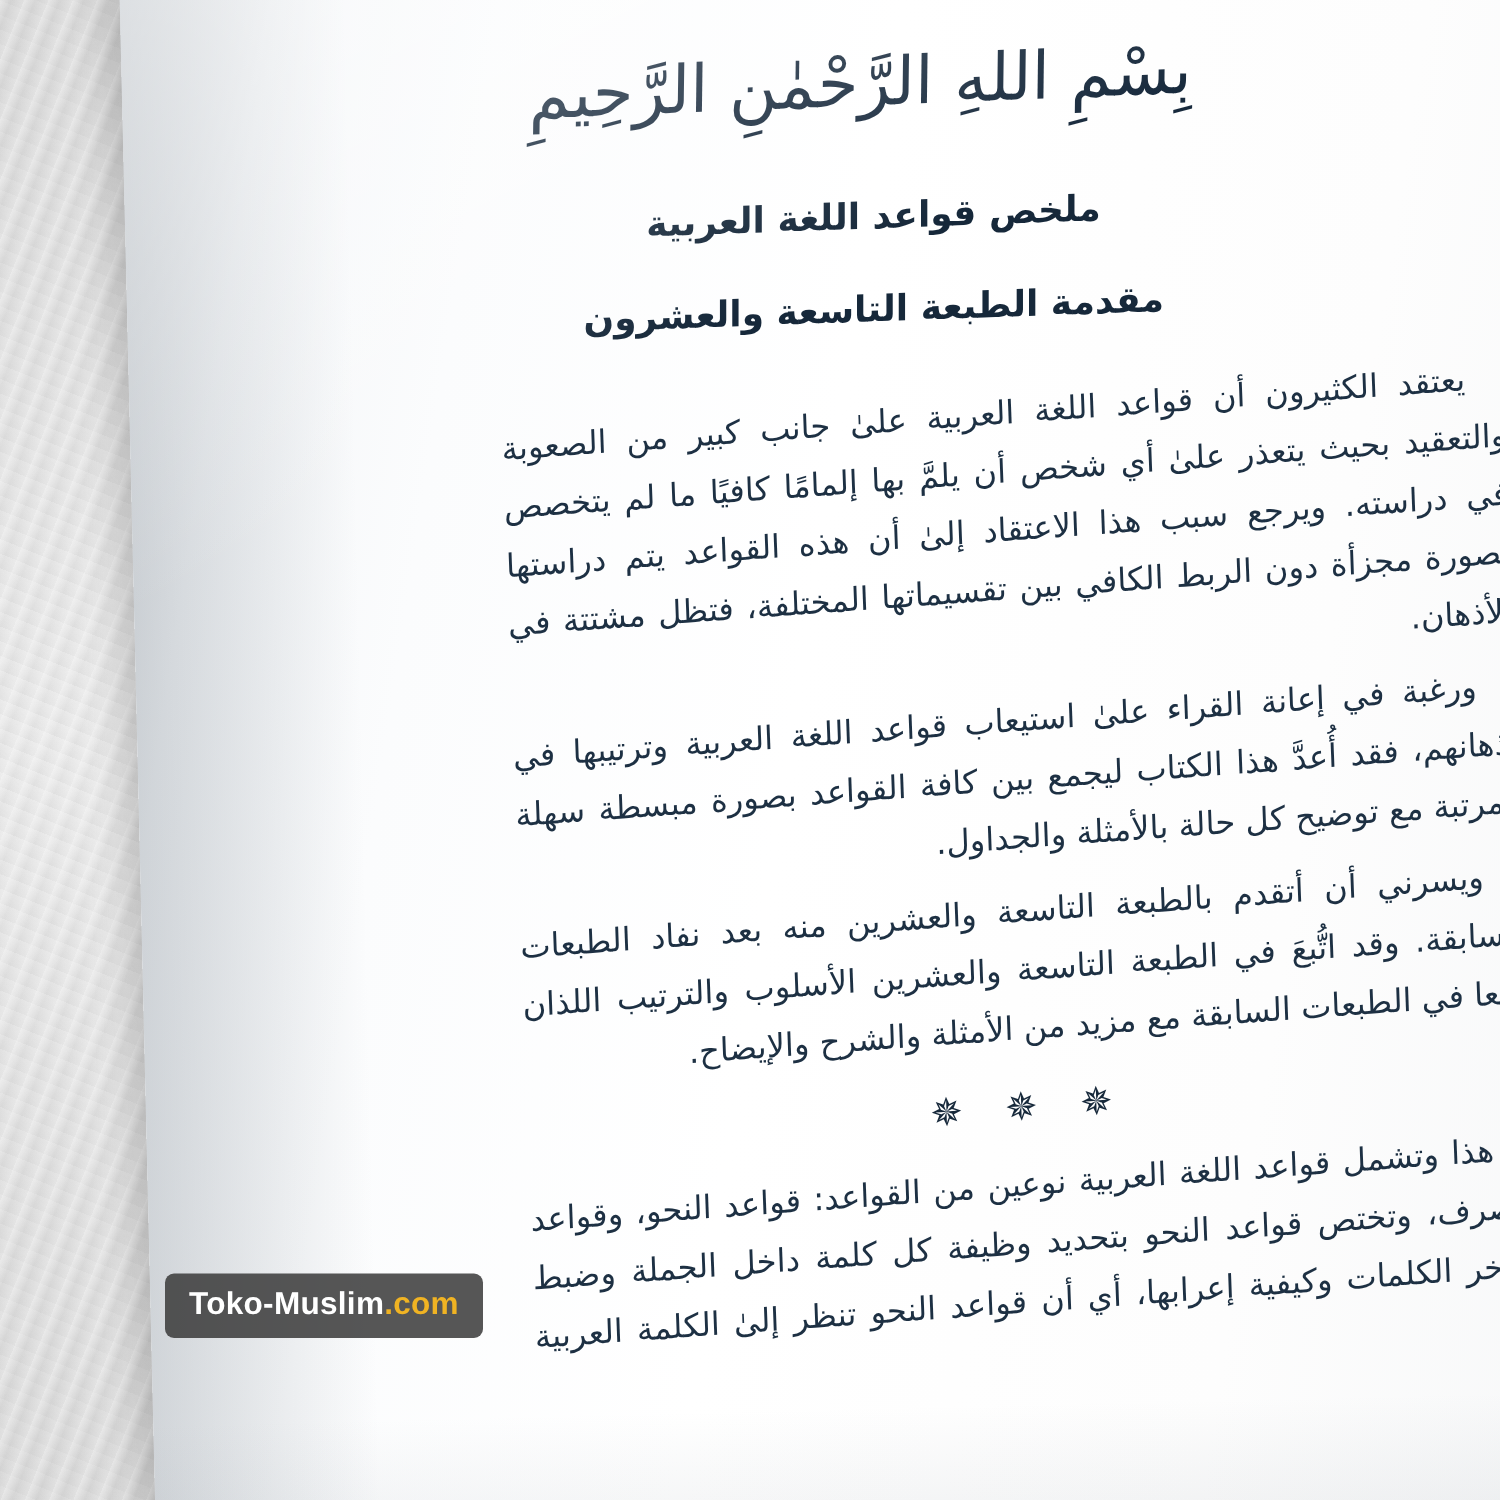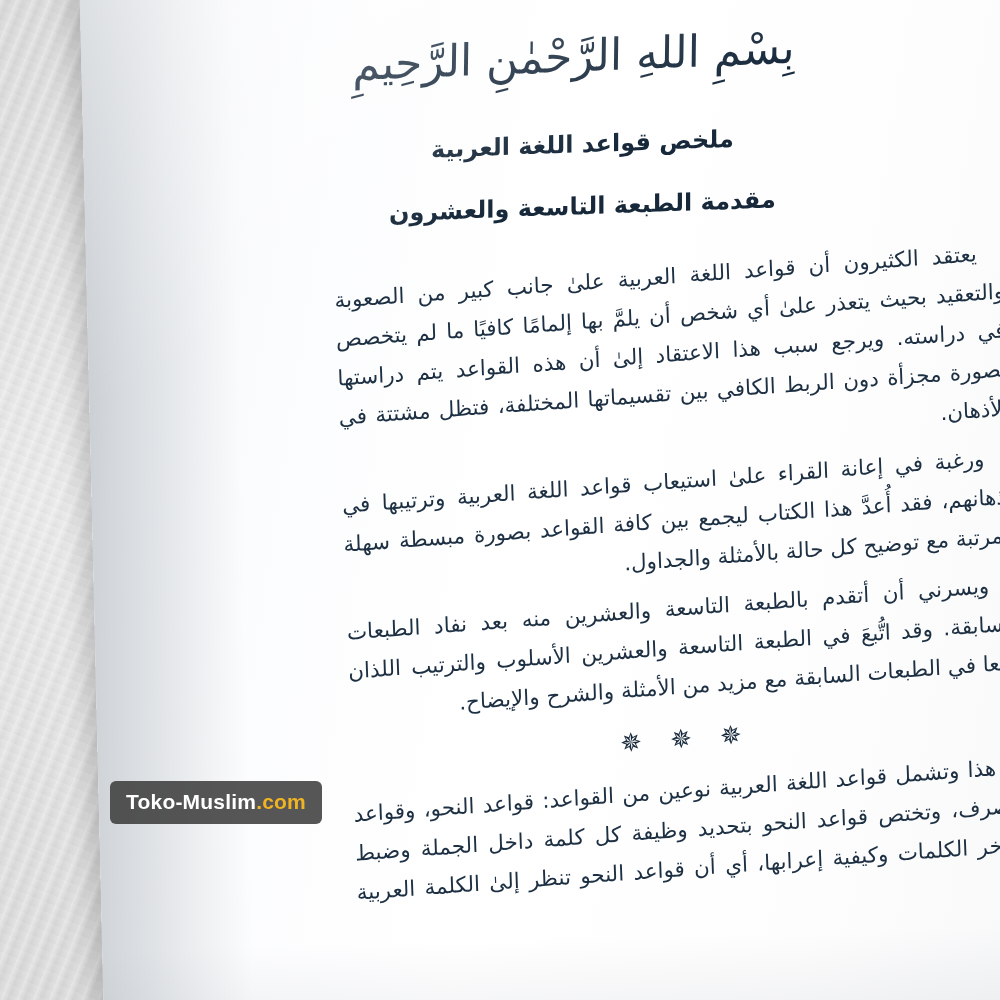--- a/index.html
+++ b/index.html
@@ -139,21 +139,21 @@
     letter-spacing: 10px;
     margin: 14px 0 12px 0;
     color: #16283a;
     text-indent: 0;
   }
 
   
   .watermark {
     position: absolute;
     left: 110px;
-    top: 781px;
+    top: 849px;
     background: rgba(58,58,58,0.86);
     border-radius: 6px;
     padding: 9px 16px 10px 16px;
     font-family: "Liberation Sans", sans-serif;
     font-size: 21px;
     font-weight: bold;
     color: #ffffff;
     letter-spacing: 0.2px;
     direction: ltr;
     white-space: nowrap;

